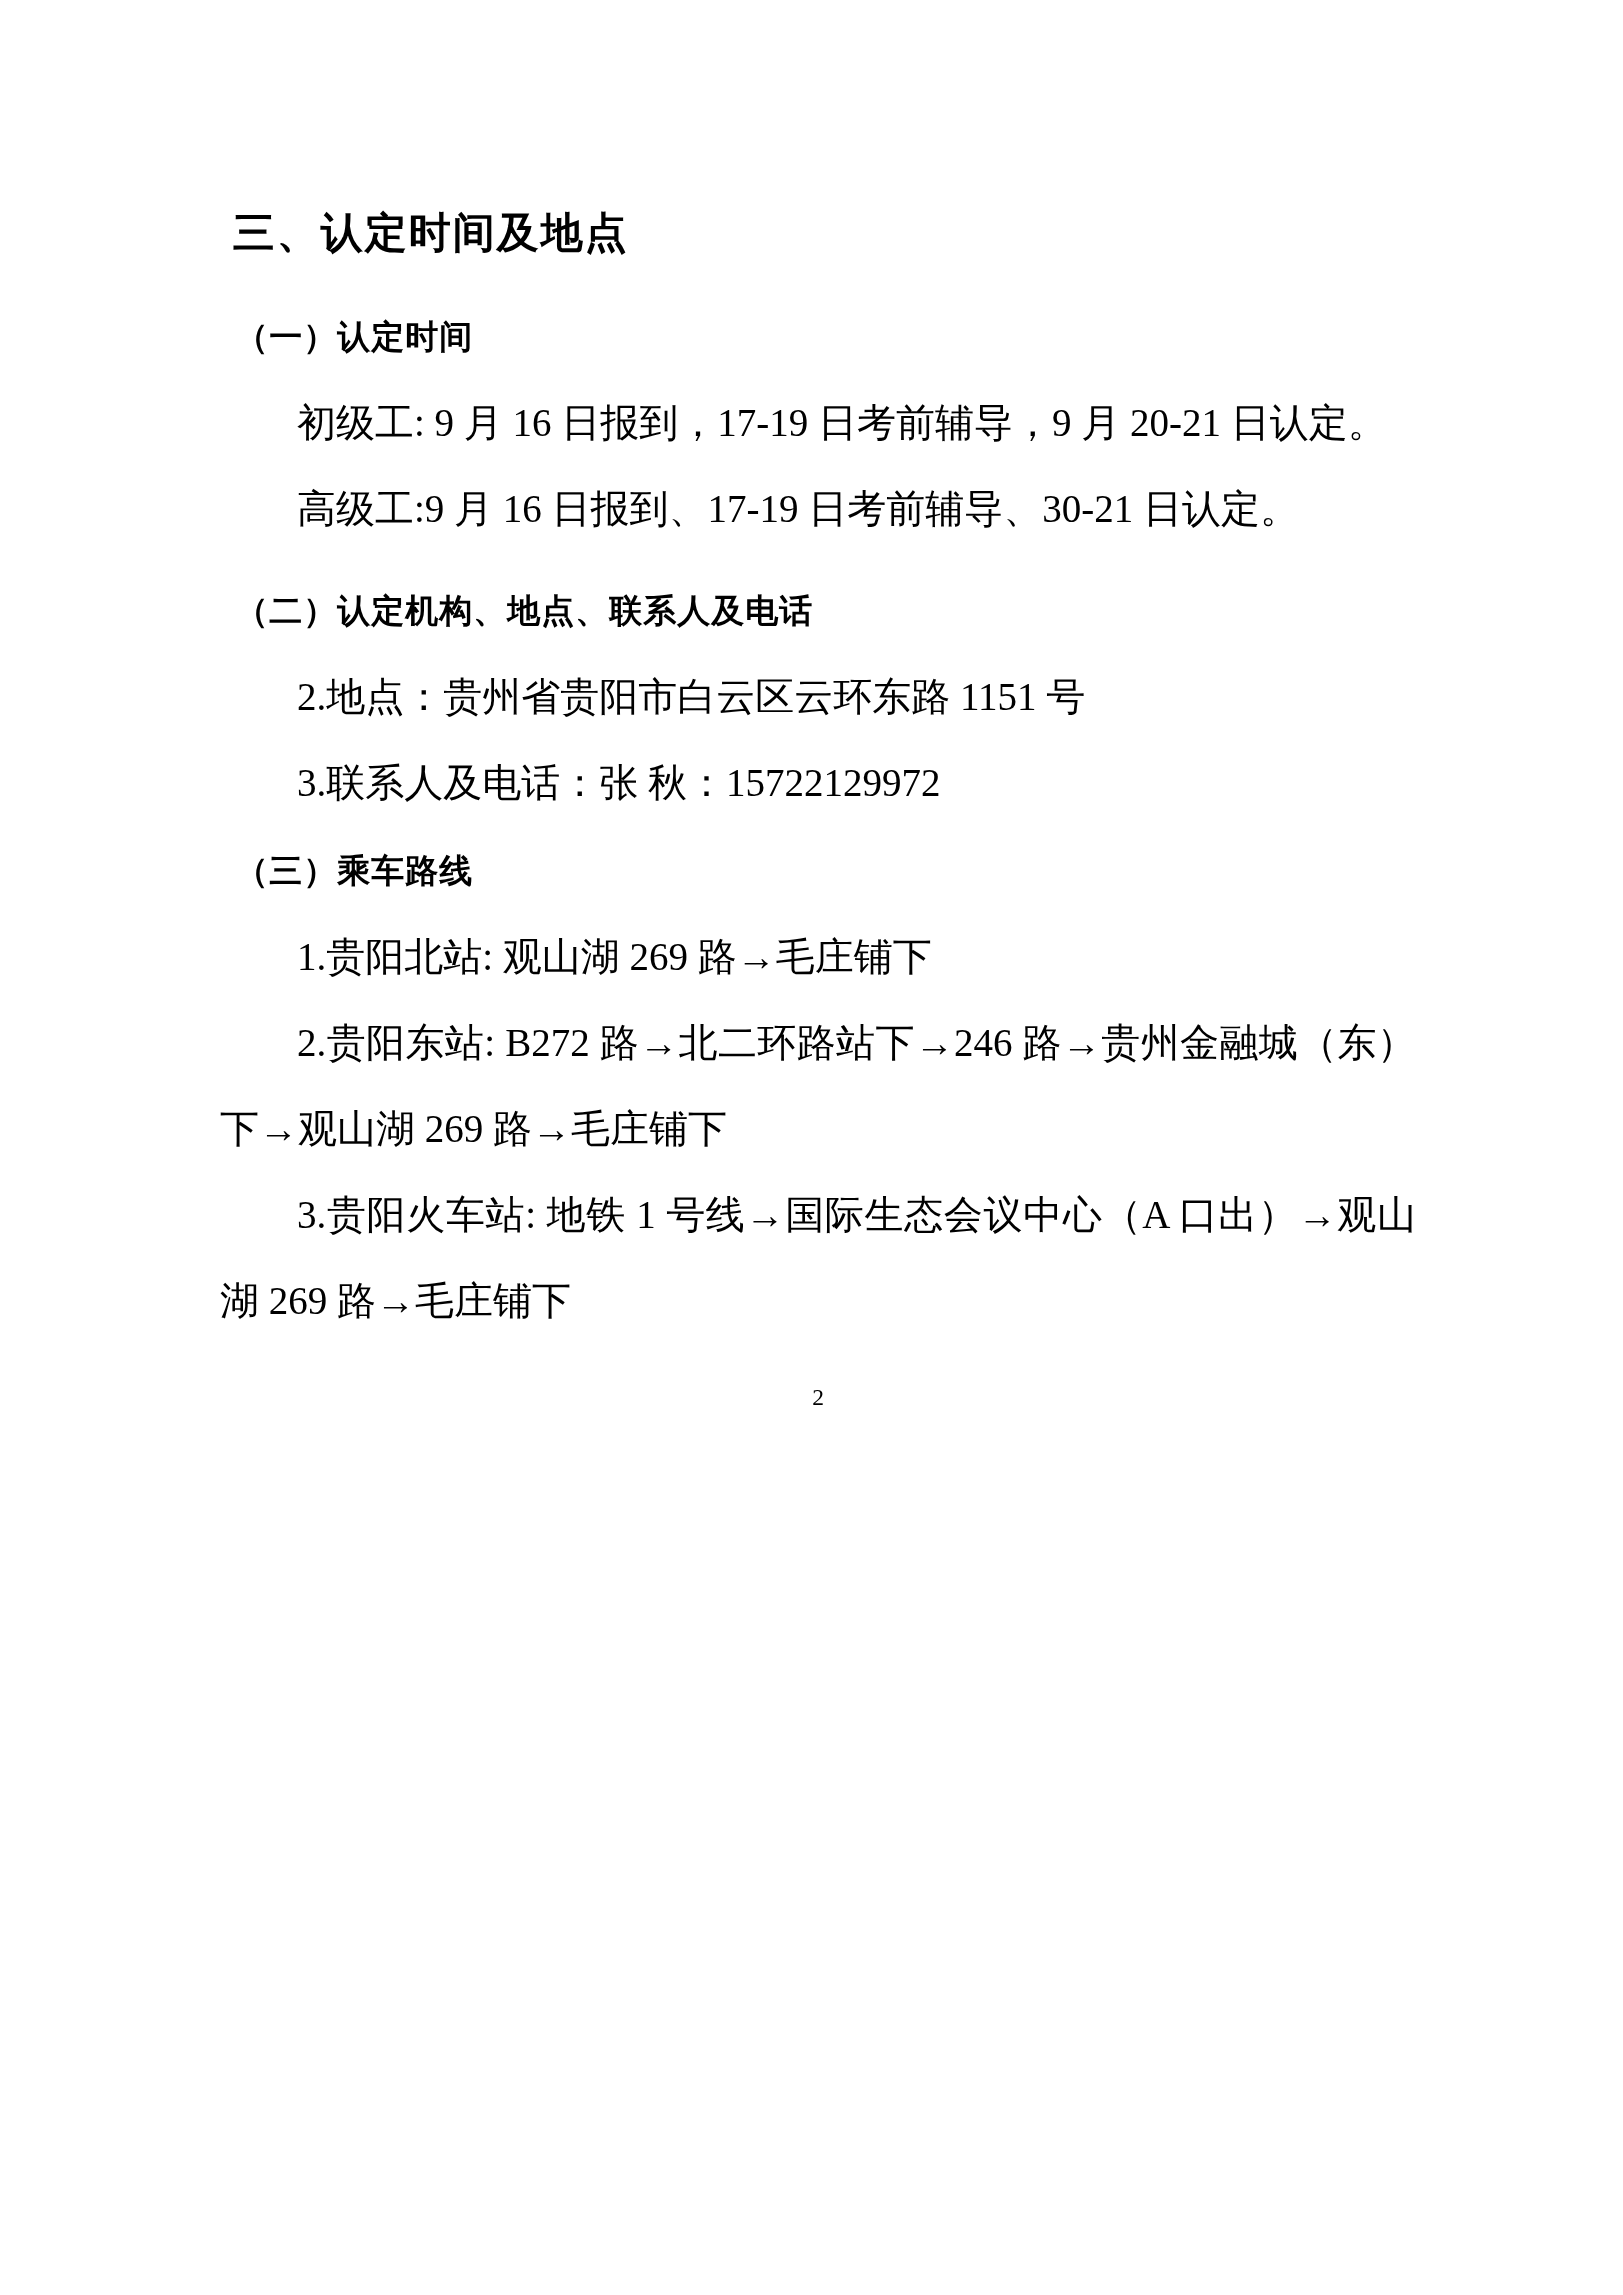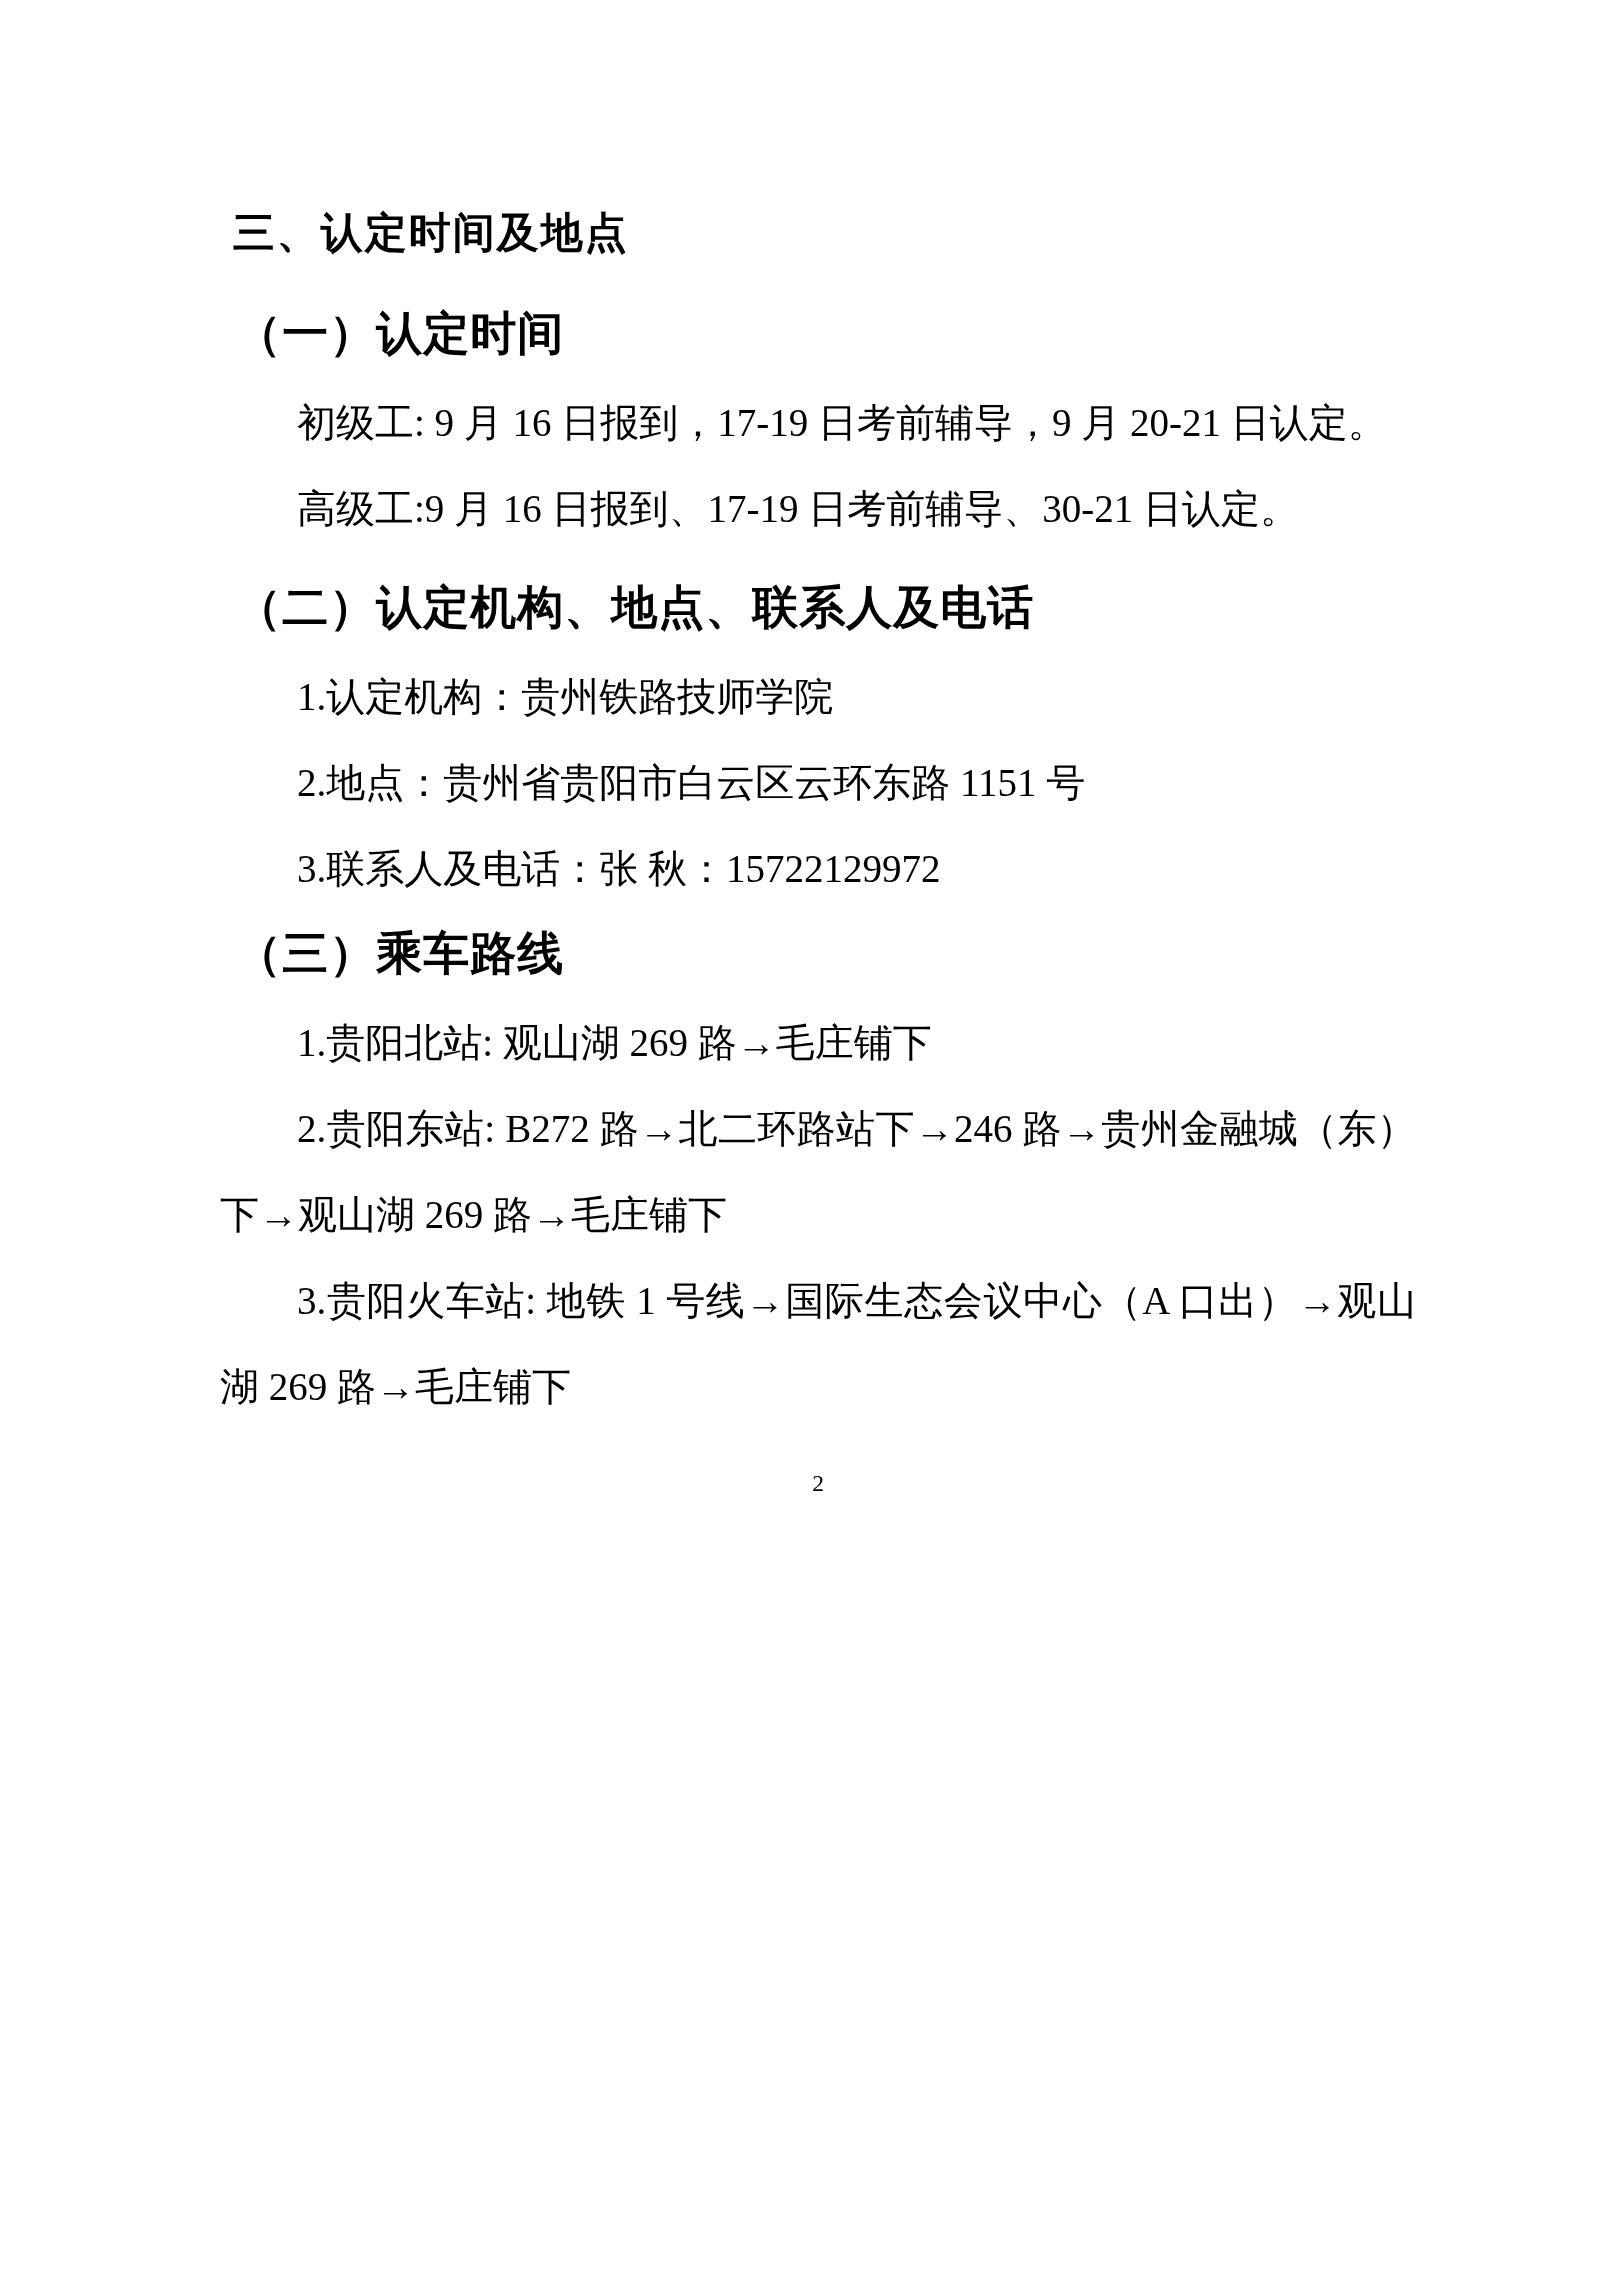--- a/index.html
+++ b/index.html
@@ -24,24 +24,23 @@
     margin: 0 0 0 12.8px;
     font-family: "Liberation Sans", "DejaVu Sans", sans-serif;
     font-weight: bold;
     font-size: 42px;
     line-height: 61px;
     letter-spacing: 2px;
   }
   .sub-heading {
     margin: 0 0 0 15.3px;
     font-weight: bold;
-    font-size: 46px;
+    font-size: 33px;
     line-height: 86px;
     letter-spacing: 1px;
-    font-family: Liberation Mono, monospace;
   }
   .mt-60 { margin-top: 31px; }
   .mt-52 { margin-top: 26.6px; }
   .mt-48 { margin-top: 24.5px; }
   .mt-42 { margin-top: 21.5px; }
   .mt-40 { margin-top: 20.4px; }
   .mt-36 { margin-top: 18.4px; }
   .mt-32 { margin-top: 16.4px; }
   .mt-4  { margin-top: 2px; }
   .para {
@@ -70,21 +69,20 @@
 
   <p class="para mt-48">初级工: 9 月 16 日报到，17-19 日考前辅导，9 月 20-21 日认定。</p>
 
 
   <p class="para mt-52">高级工:9 月 16 日报到、17-19 日考前辅导、30-21 日认定。</p>
 
 
 
   <h2 class="sub-heading mt-32">（二）认定机构、地点、联系人及电话</h2>
 
-  <p class="para mt-36">1.认定机构：贵州铁路技师学院</p>
 
   <p class="para mt-42">2.地点：贵州省贵阳市白云区云环东路 1151 号</p>
 
   <p class="para mt-40">3.联系人及电话：张 秋：15722129972</p>
 
   <h2 class="sub-heading mt-4">（三）乘车路线</h2>
 
   <p class="para mt-36">1.贵阳北站: 观山湖 269 路→毛庄铺下</p>
 
   <p class="para mt-48">2.贵阳东站: B272 路→北二环路站下→246 路→贵州金融城（东）下→观山湖 269 路→毛庄铺下</p>

